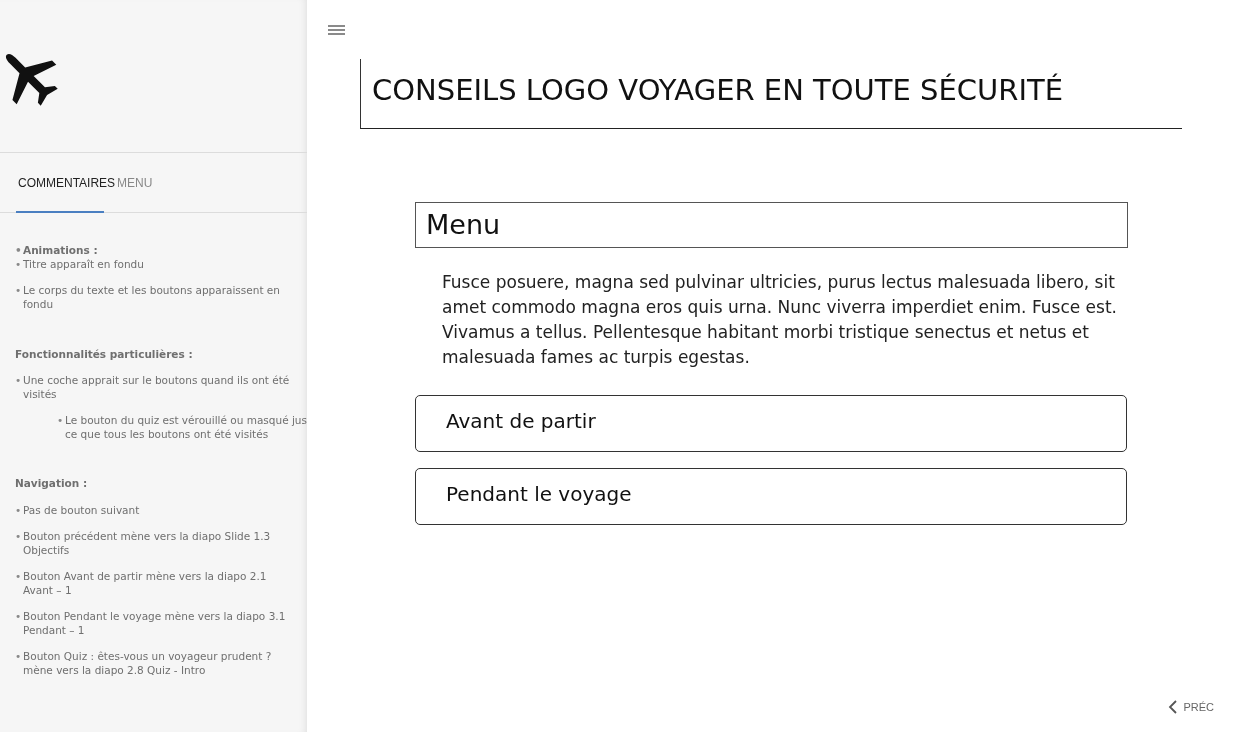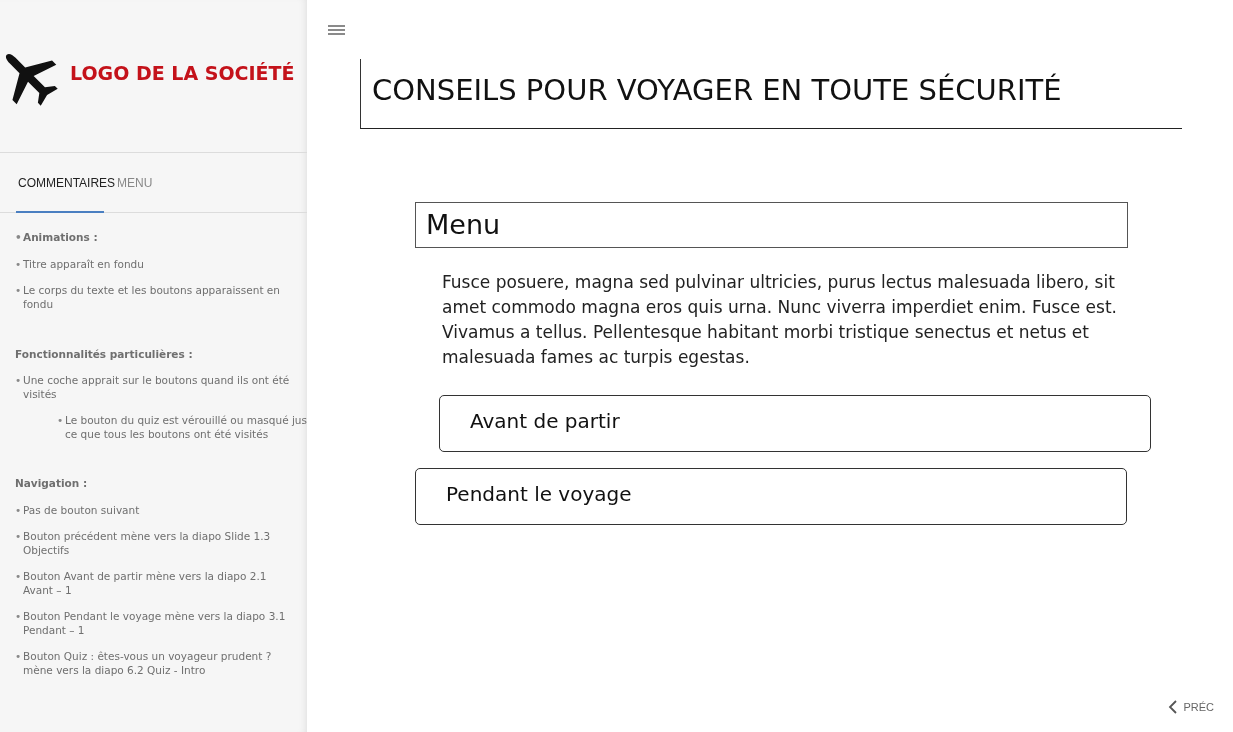--- a/index.html
+++ b/index.html
@@ -24,21 +24,21 @@
       position: absolute; top: 23px; font-family: "Liberation Sans", sans-serif;
       font-size: 12px; color: #888; cursor: pointer;
     }
     .tab.active { color: #222; }
     .tab-underline { position: absolute; left: 16px; top: 58px; width: 88px; height: 2px; background: #4a7fc1; }
 
     .notes { position: absolute; left: 15px; top: 230px; width: 280px; font-family: "DejaVu Sans", sans-serif; font-size: 10.5px; color: #6f6f6f; line-height: 14px; }
     .note-item { position: absolute; left: 0; width: 275px; padding-left: 8px; }
     .note-item::before { content: "•"; position: absolute; left: 0; top: 0; color: #888; }
     .note-heading { position: absolute; left: 0; font-weight: bold; color: #6f6f6f; }
-    .note-item.bold { font-weight: bold; }
+    .note-item.bold { font-weight: bold; margin-top: 13px; }
 
     
     .main { position: absolute; left: 307px; top: 0; width: 926px; height: 732px; background: #fff; }
     .hamburger-icon { position: absolute; left: 21px; top: 25px; width: 17px; height: 10px; cursor: pointer; }
     .hamburger-icon span { display: block; height: 2px; background: #8a8a8a; margin-bottom: 2px; }
 
     .title-box {
       position: absolute; left: 53px; top: 59px; width: 822px; height: 70px;
       border-left: 1.5px solid #333; border-bottom: 1.5px solid #222;
     }
@@ -76,21 +76,20 @@
 </head>
 <body>
 
 <div class="sidebar">
   <div class="logo-area">
     <svg class="plane-icon" viewBox="0 0 64 64">
       <g transform="rotate(-45 32 32)">
         <path d="M32 2 C35 2 36 6 36 10 L36 24 L60 38 L60 44 L36 36 L36 52 L44 58 L44 62 L32 59 L20 62 L20 58 L28 52 L28 36 L4 44 L4 38 L28 24 L28 10 C28 6 29 2 32 2 Z" fill="#111"></path>
       </g>
     </svg>
-    <div class="logo-text">LOGO DE LA SOCIÉTÉ</div>
   </div>
 
   <div class="tabs">
     <div class="tab active" style="left:18px;">COMMENTAIRES</div>
     <div class="tab" style="left:117px;">MENU</div>
     <div class="tab-underline"></div>
   </div>
 
   <div class="notes">
     <div class="note-item bold" style="top:0px;">Animations :</div>
@@ -99,42 +98,42 @@
 
     <div class="note-heading" style="top:117px;">Fonctionnalités particulières :</div>
     <div class="note-item" style="top:143px;">Une coche apprait sur le boutons quand ils ont été visités</div>
     <div class="note-item" style="top:183px;margin-left:42px;">Le bouton du quiz est vérouillé ou masqué jusqu'à ce que tous les boutons ont été visités</div>
 
     <div class="note-heading" style="top:246px;">Navigation :</div>
     <div class="note-item" style="top:273px;">Pas de bouton suivant</div>
     <div class="note-item" style="top:299px;">Bouton précédent mène vers la diapo Slide 1.3 Objectifs</div>
     <div class="note-item" style="top:339px;">Bouton Avant de partir mène vers la diapo 2.1 Avant – 1</div>
     <div class="note-item" style="top:379px;">Bouton Pendant le voyage mène vers la diapo 3.1 Pendant – 1</div>
-    <div class="note-item" style="top:419px;">Bouton Quiz : êtes-vous un voyageur prudent ? mène vers la diapo 6.2 Quiz - Intro</div>
+    <div class="note-item" style="top:419px;">Bouton Quiz : êtes-vous un voyageur prudent ? mène vers la diapo 2.8 Quiz - Intro</div>
   </div>
 </div>
 
 <div class="main">
   <div class="hamburger-icon">
     <span></span>
       <span></span>
       <span></span>
   </div>
 
   <div class="title-box">
-    <div class="page-title">CONSEILS POUR VOYAGER EN TOUTE SÉCURITÉ</div>
+    <div class="page-title">CONSEILS LOGO VOYAGER EN TOUTE SÉCURITÉ</div>
   </div>
 
   <div class="menu-heading-box">
     <div class="menu-heading">Menu</div>
   </div>
 
   <div class="body-text">Fusce posuere, magna sed pulvinar ultricies, purus lectus malesuada libero, sit amet commodo magna eros quis urna. Nunc viverra imperdiet enim. Fusce est. Vivamus a tellus. Pellentesque habitant morbi tristique senectus et netus et malesuada fames ac turpis egestas.</div>
 
-  <div class="nav-button" style="top:395px;margin-left:24px;">
+  <div class="nav-button" style="top:395px;">
     <span class="label">Avant de partir</span>
   </div>
   <div class="nav-button" style="top:468px;">
     <span class="label">Pendant le voyage</span>
   </div>
 
   <div class="prev-button">
     <svg class="chevron-left-icon" viewBox="0 0 10 14">
       <path d="M8 1 L2 7 L8 13" stroke="#555" stroke-width="1.8" fill="none"></path>
     </svg>

